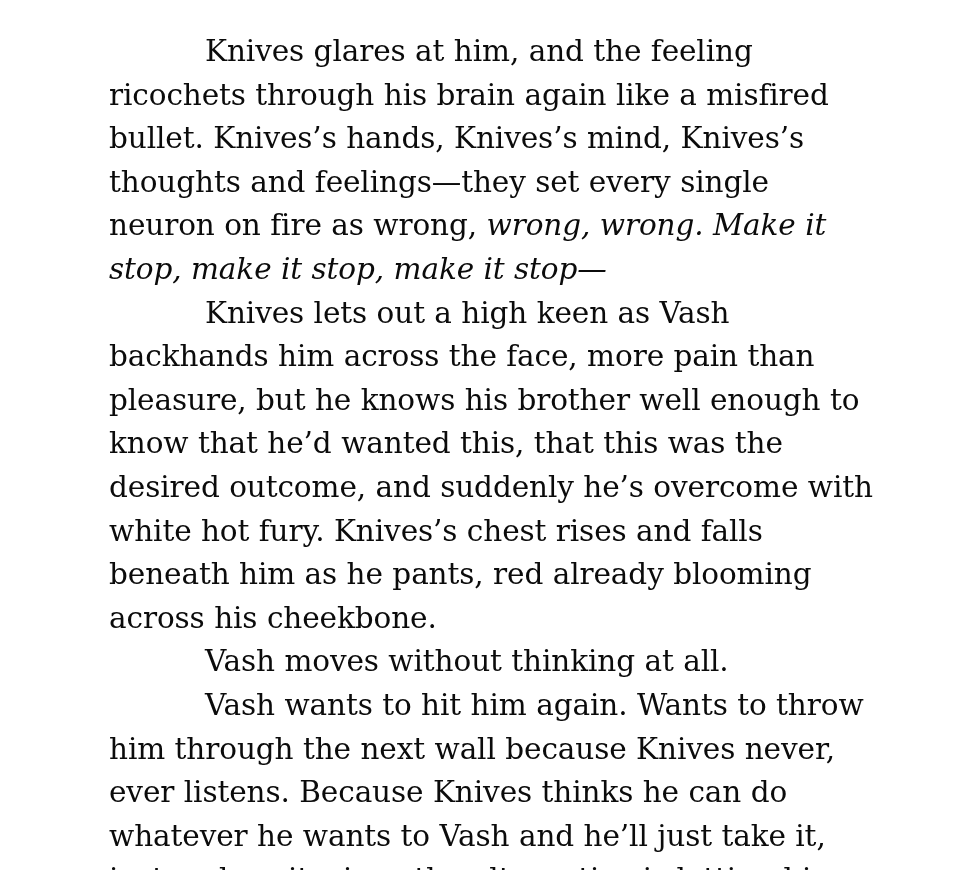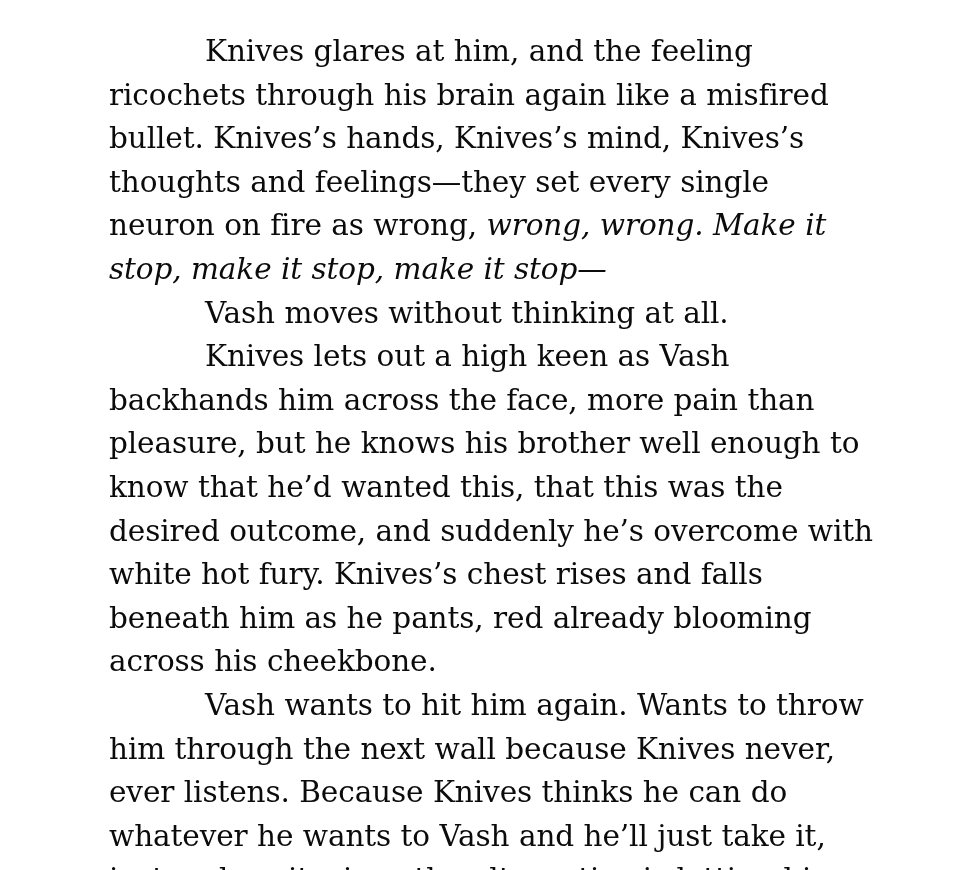--- a/index.html
+++ b/index.html
@@ -38,18 +38,18 @@
   em {
     font-style: italic;
   }
 </style>
 </head>
 <body>
 
 <div class="page">
   <div class="prose">
     <p class="para"><span>Knives glares at him, and the feeling ricochets through his brain again like a misfired bullet. Knives’s hands, Knives’s mind, Knives’s thoughts and feelings—they set every single neuron on fire as wrong, </span><em>wrong, wrong. Make it stop, make it stop, make it stop—</em></p>
+    <p class="para"><span>Knives lets out a high keen as Vash backhands him across the face, more pain than pleasure, but he knows his brother well enough to know that he’d wanted this, that this was the desired outcome, and suddenly he’s overcome with white hot fury. Knives’s chest rises and falls beneath him as he pants, red already blooming across his cheekbone.</span></p>
     <p class="para"><span>Vash moves without thinking at all.</span></p>
-    <p class="para"><span>Knives lets out a high keen as Vash backhands him across the face, more pain than pleasure, but he knows his brother well enough to know that he’d wanted this, that this was the desired outcome, and suddenly he’s overcome with white hot fury. Knives’s chest rises and falls beneath him as he pants, red already blooming across his cheekbone.</span></p>
     <p class="para"><span>Vash wants to hit him again. Wants to throw him through the next wall because Knives never, ever listens. Because Knives thinks he can do whatever he wants to Vash and he’ll just take it, just endure it, since the alternative is letting him wander around vulnerable humans. God, Vash wants to hit him again, again and again and again until that smug look melts off his face.</span></p>
 
   </div>
 </div>
 
 </body></html>

